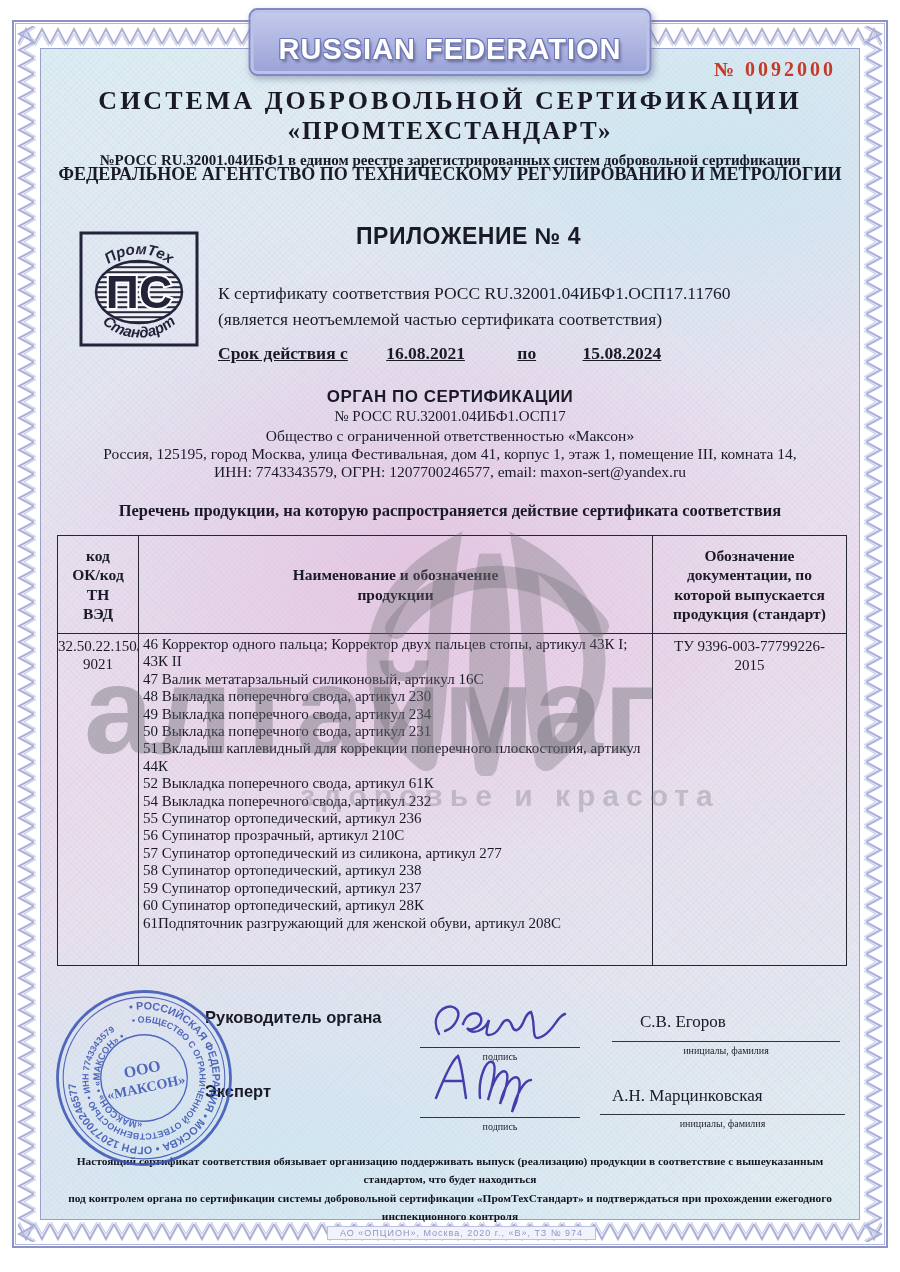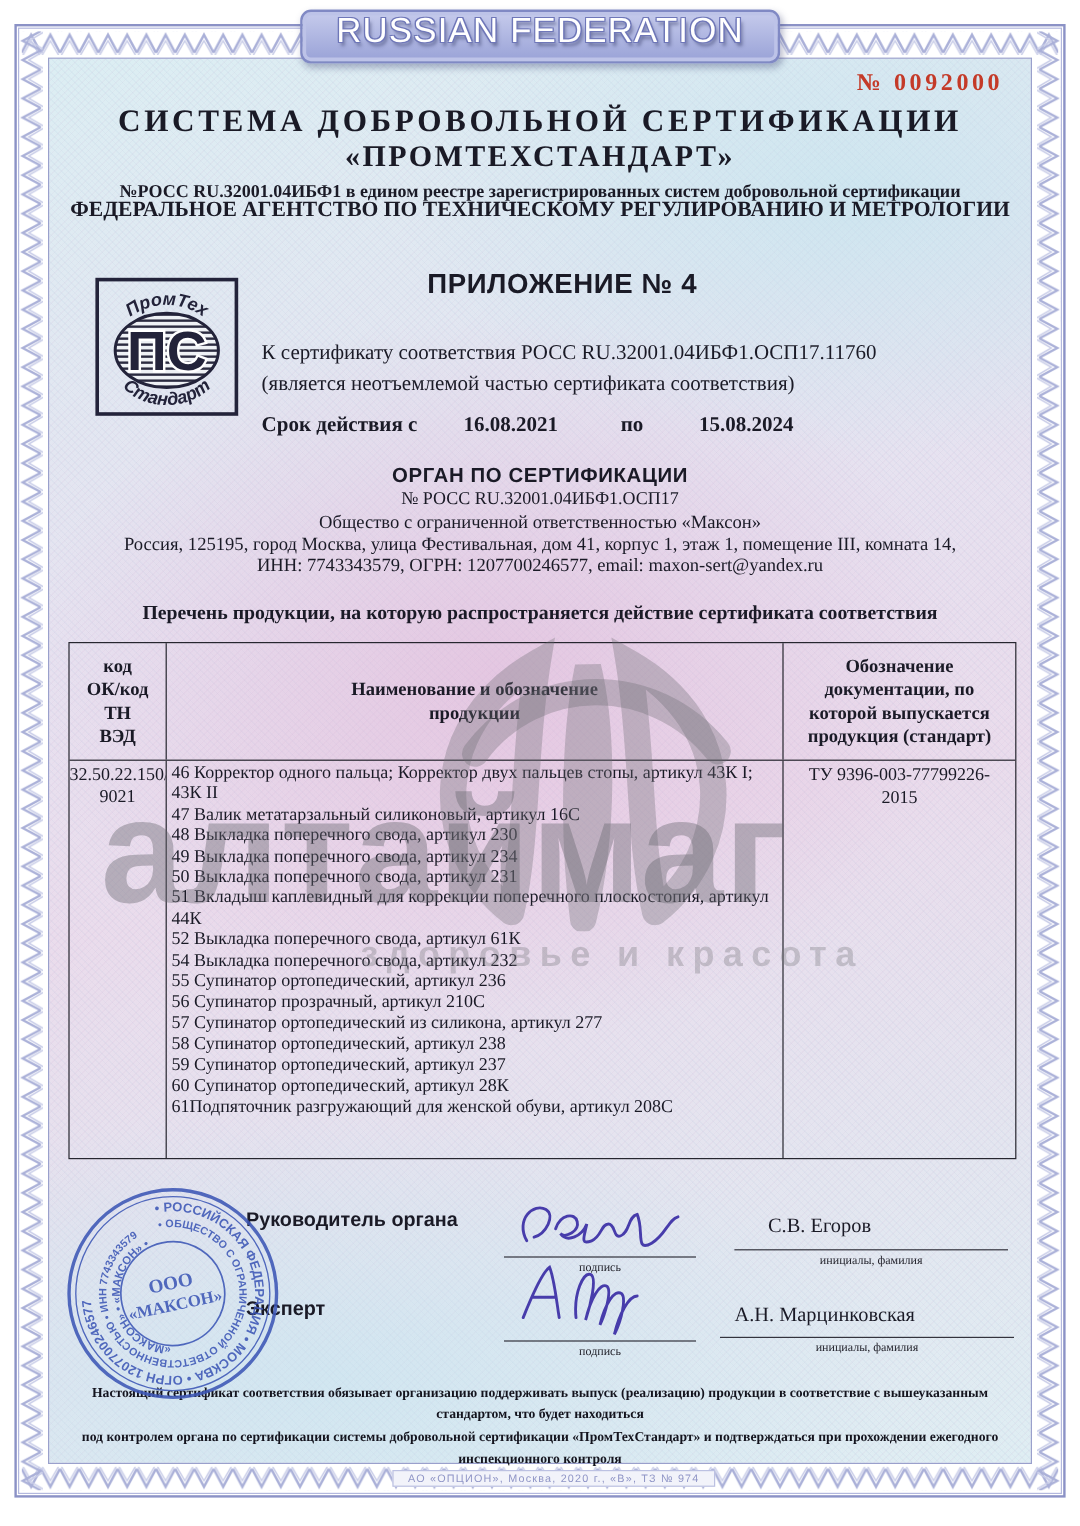--- a/index.html
+++ b/index.html
@@ -14,37 +14,37 @@
     background:
       radial-gradient(ellipse 560px 430px at 46% 44%, rgba(225,178,214,.55), rgba(225,178,214,0) 70%),
       radial-gradient(ellipse 520px 300px at 82% 10%, rgba(190,228,238,.55), rgba(190,228,238,0) 72%),
       radial-gradient(ellipse 700px 320px at 28% 94%, rgba(192,228,240,.5), rgba(192,228,240,0) 70%),
       repeating-linear-gradient(45deg, rgba(120,160,200,.06) 0 1px, rgba(0,0,0,0) 1px 4px),
       repeating-linear-gradient(-45deg, rgba(185,130,185,.06) 0 1px, rgba(0,0,0,0) 1px 4px),
       linear-gradient(168deg,#dceef3 0%,#e7e2f0 38%,#eadcec 55%,#dfeef3 100%);}
   .layer{position:absolute;inset:0;z-index:2;}
   
   .badge{position:absolute;left:50%;top:8px;transform:translateX(-50%);z-index:6;
-    font-family:"Liberation Sans",sans-serif;font-weight:normal;font-size:29px;letter-spacing:1px;
-    color:#ffffff;padding:0 28px 8px;border-radius:9px;white-space:nowrap;
+    font-family:"Liberation Sans",sans-serif;font-weight:bold;font-size:29px;letter-spacing:1px;
+    color:#ffffff;padding:23px 28px 8px;border-radius:9px;white-space:nowrap;
     background:linear-gradient(180deg,#c6cbec,#99a2d7);border:2px solid #8089c4;
     box-shadow:inset 0 0 0 3px #bdc3e8, 2px 3px 6px rgba(55,60,110,.35);
     text-shadow:1px 1px 0 #6f77b8,-1px -1px 0 #6f77b8,1px -1px 0 #6f77b8,-1px 1px 0 #6f77b8,2px 3px 3px rgba(40,45,90,.5);}
   .form-number{position:absolute;top:58px;right:64px;font-size:20px;font-weight:600;letter-spacing:3px;color:#c43a28;}
   .t-center{left:0;right:0;text-align:center;}
   .sys1{top:86px;font-size:26px;font-weight:bold;letter-spacing:3px;}
   .sys2{top:117px;font-size:25px;font-weight:bold;letter-spacing:2px;}
   .registry{top:152px;font-size:15px;font-weight:bold;}
   .agency{top:164px;font-size:18px;font-weight:bold;}
   .appendix{top:223px;left:110px;right:73px;text-align:center;font-family:"Liberation Sans",sans-serif;
             font-size:23px;font-weight:bold;letter-spacing:.5px;}
   .certref{left:218px;top:283px;font-size:17.5px;}
   .certnote{left:218px;top:309px;font-size:17.5px;}
   .validity{left:218px;top:343px;font-size:17.5px;font-weight:600;}
-  .validity span{display:inline-block;}
+  .validity span{display:inline-block;text-decoration:underline;}
   .v-from{margin-left:34px;} .v-po{margin-left:48px;} .v-to{margin-left:42px;}
   
   .organ-h{top:387px;font-family:"Liberation Sans",sans-serif;font-size:17px;font-weight:bold;letter-spacing:.5px;}
   .organ-n{top:408px;font-size:15px;}
   .organ-name{top:427px;font-size:15.5px;}
   .organ-addr{top:445px;font-size:15.5px;}
   .organ-req{top:463px;font-size:15.5px;}
   .list-h{top:501px;font-size:16.5px;font-weight:bold;}
   
   .table{position:absolute;left:57px;top:535px;width:788px;border:1.5px solid #26262f;}

